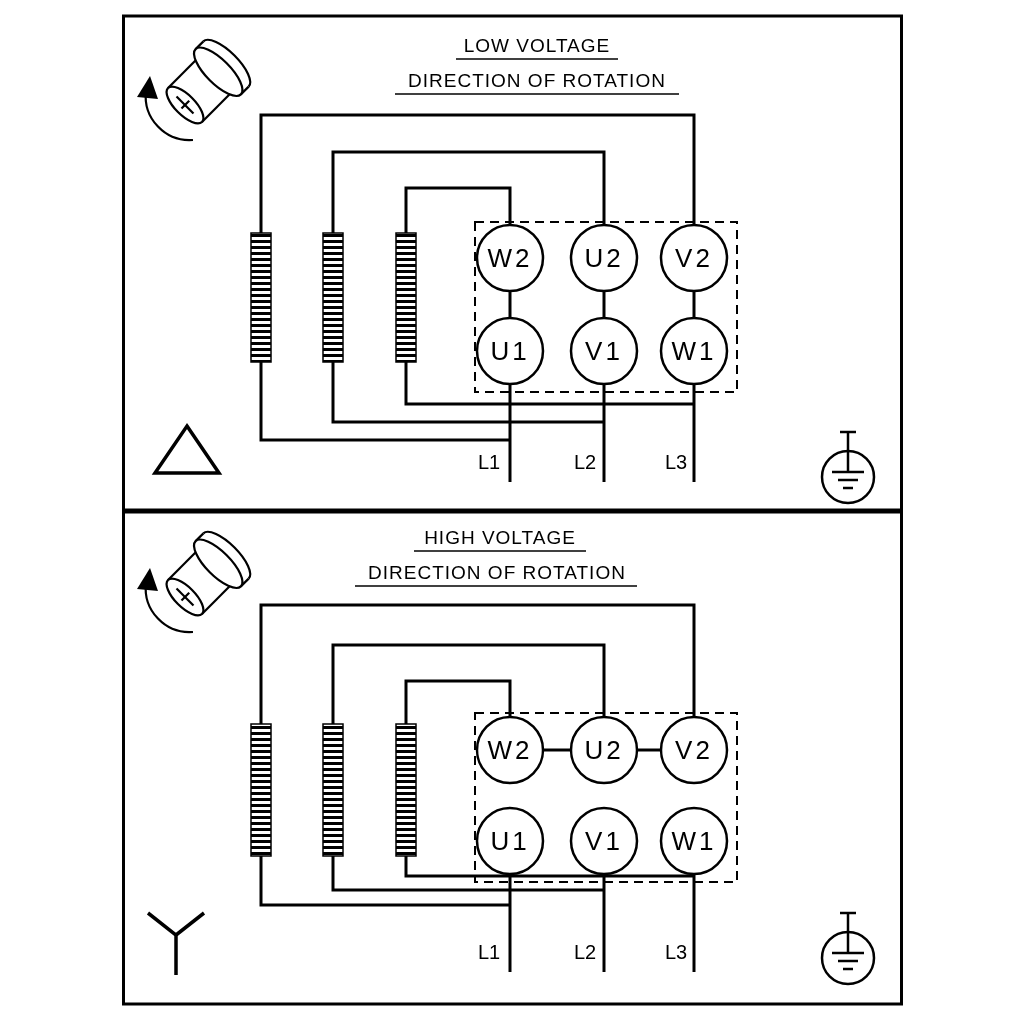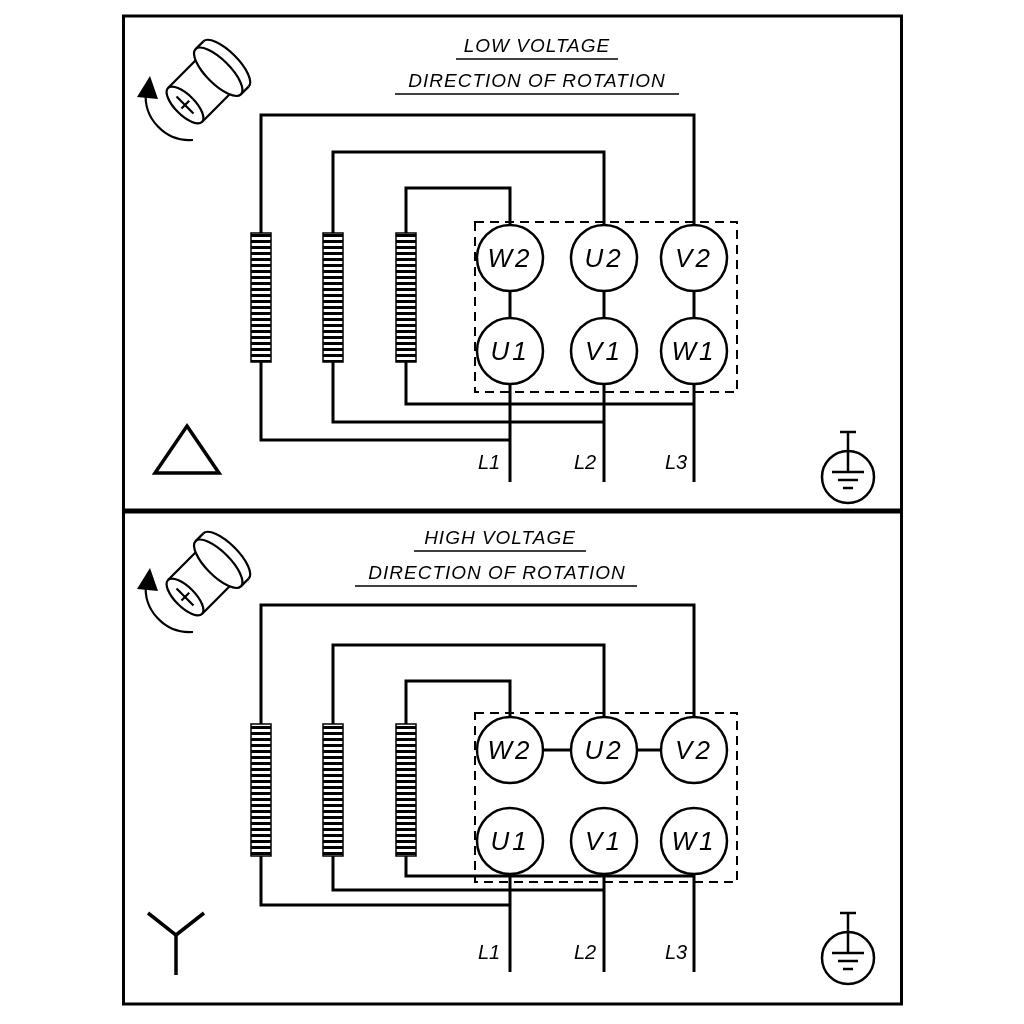--- a/index.html
+++ b/index.html
@@ -6,21 +6,20 @@
     margin: 0;
     padding: 0;
     background: #ffffff;
   }
   .stage {
     position: relative;
     width: 912px;
     height: 1024px;
     background: #ffffff;
     font-family: "Liberation Sans", sans-serif;
-    font-style: italic;
   }
   svg text {
     fill: #000000;
     font-family: "Liberation Sans", sans-serif;
   }
   .wire {
     stroke: #000000;
     stroke-width: 3;
     fill: none;
     stroke-linejoin: miter;

